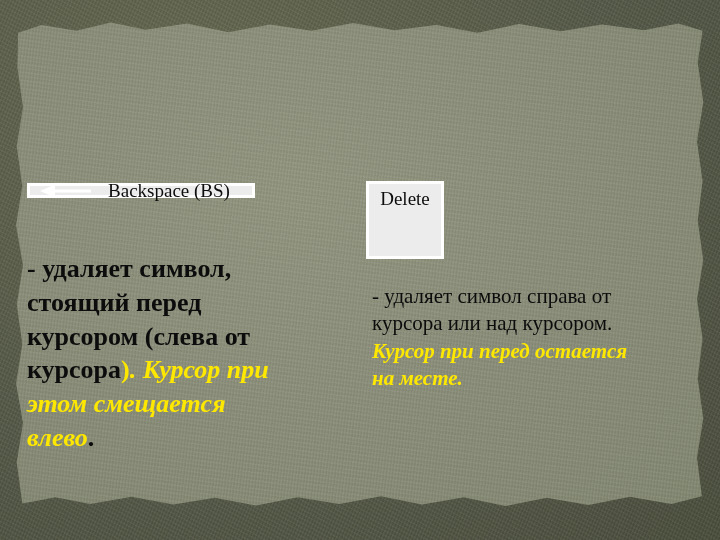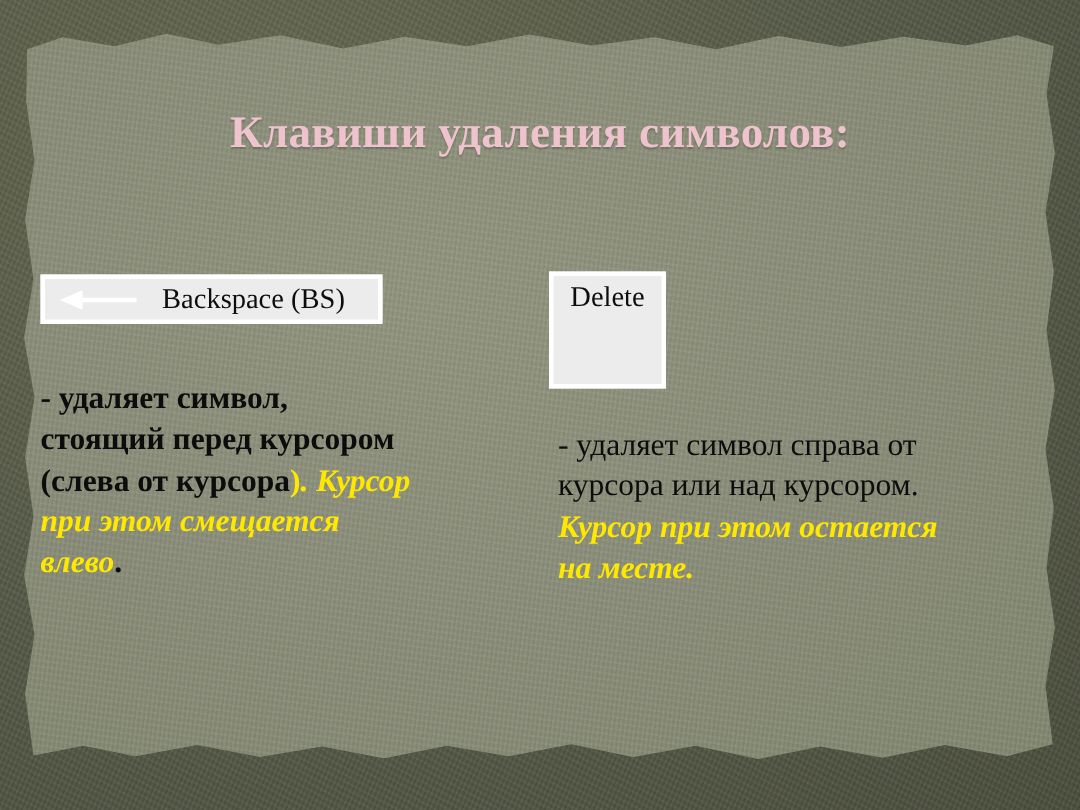--- a/index.html
+++ b/index.html
@@ -104,21 +104,21 @@
     text-shadow: 0 1px 1px rgba(60,60,50,0.35);
     white-space: nowrap;
   }
 
   
   .bs-box {
     position: absolute;
     left: 27px;
     top: 183px;
     width: 228px;
-    height: 33px;
+    height: 15px;
     background: #ececed;
     border: 3px solid #ffffff;
     box-sizing: border-box;
     display: flex;
     align-items: center;
     padding: 0 6px 0 10px;
     justify-content: flex-end;
   }
   .bs-arrow {
     flex: 0 0 auto;
@@ -155,21 +155,21 @@
     color: #0d0d0d;
     line-height: 1.1;
   }
 
   
   .col-left {
     position: absolute;
     left: 27px;
     top: 252px;
     width: 252px;
-    font-size: 21px;
+    font-size: 26px;
     line-height: 1.30;
     color: #0c0c0c;
     font-weight: bold;
   }
   .col-right {
     position: absolute;
     left: 372px;
     top: 283px;
     width: 262px;
     font-size: 21px;
@@ -190,35 +190,34 @@
   }
 </style>
 </head>
 <body>
 
 <div id="slide">
 
   <div class="frame-bg"></div>
   <div class="paper"></div>
 
-  <div class="title">Клавиши удаления символов:</div>
 
   <div class="bs-box">
     <svg class="bs-arrow" width="52" height="14" viewBox="0 0 52 14" aria-hidden="true">
       <line x1="13" y1="7" x2="51" y2="7" stroke="#ffffff" stroke-width="3"></line>
       <polygon points="0,7 15,0.5 15,13.5" fill="#ffffff"></polygon>
     </svg>
     <span class="bs-label">Backspace (BS)</span>
   </div>
 
   <div class="del-box">
     <span class="del-label">Delete</span>
   </div>
 
   <div class="col-left">
     <span>- удаляет символ, стоящий перед курсором (слева от курсора</span><span class="paren-hl">)</span><span class="hl">. Курсор при этом смещается влево</span><span>.</span>
   </div>
 
   <div class="col-right">
-    <span>- удаляет символ справа от курсора или над курсором. </span><span class="hl">Курсор при этом остается на месте.</span>
+    <span>- удаляет символ справа от курсора или над курсором. </span><span class="hl">Курсор при перед остается на месте.</span>
   </div>
 
 </div>
 
 </body></html>

